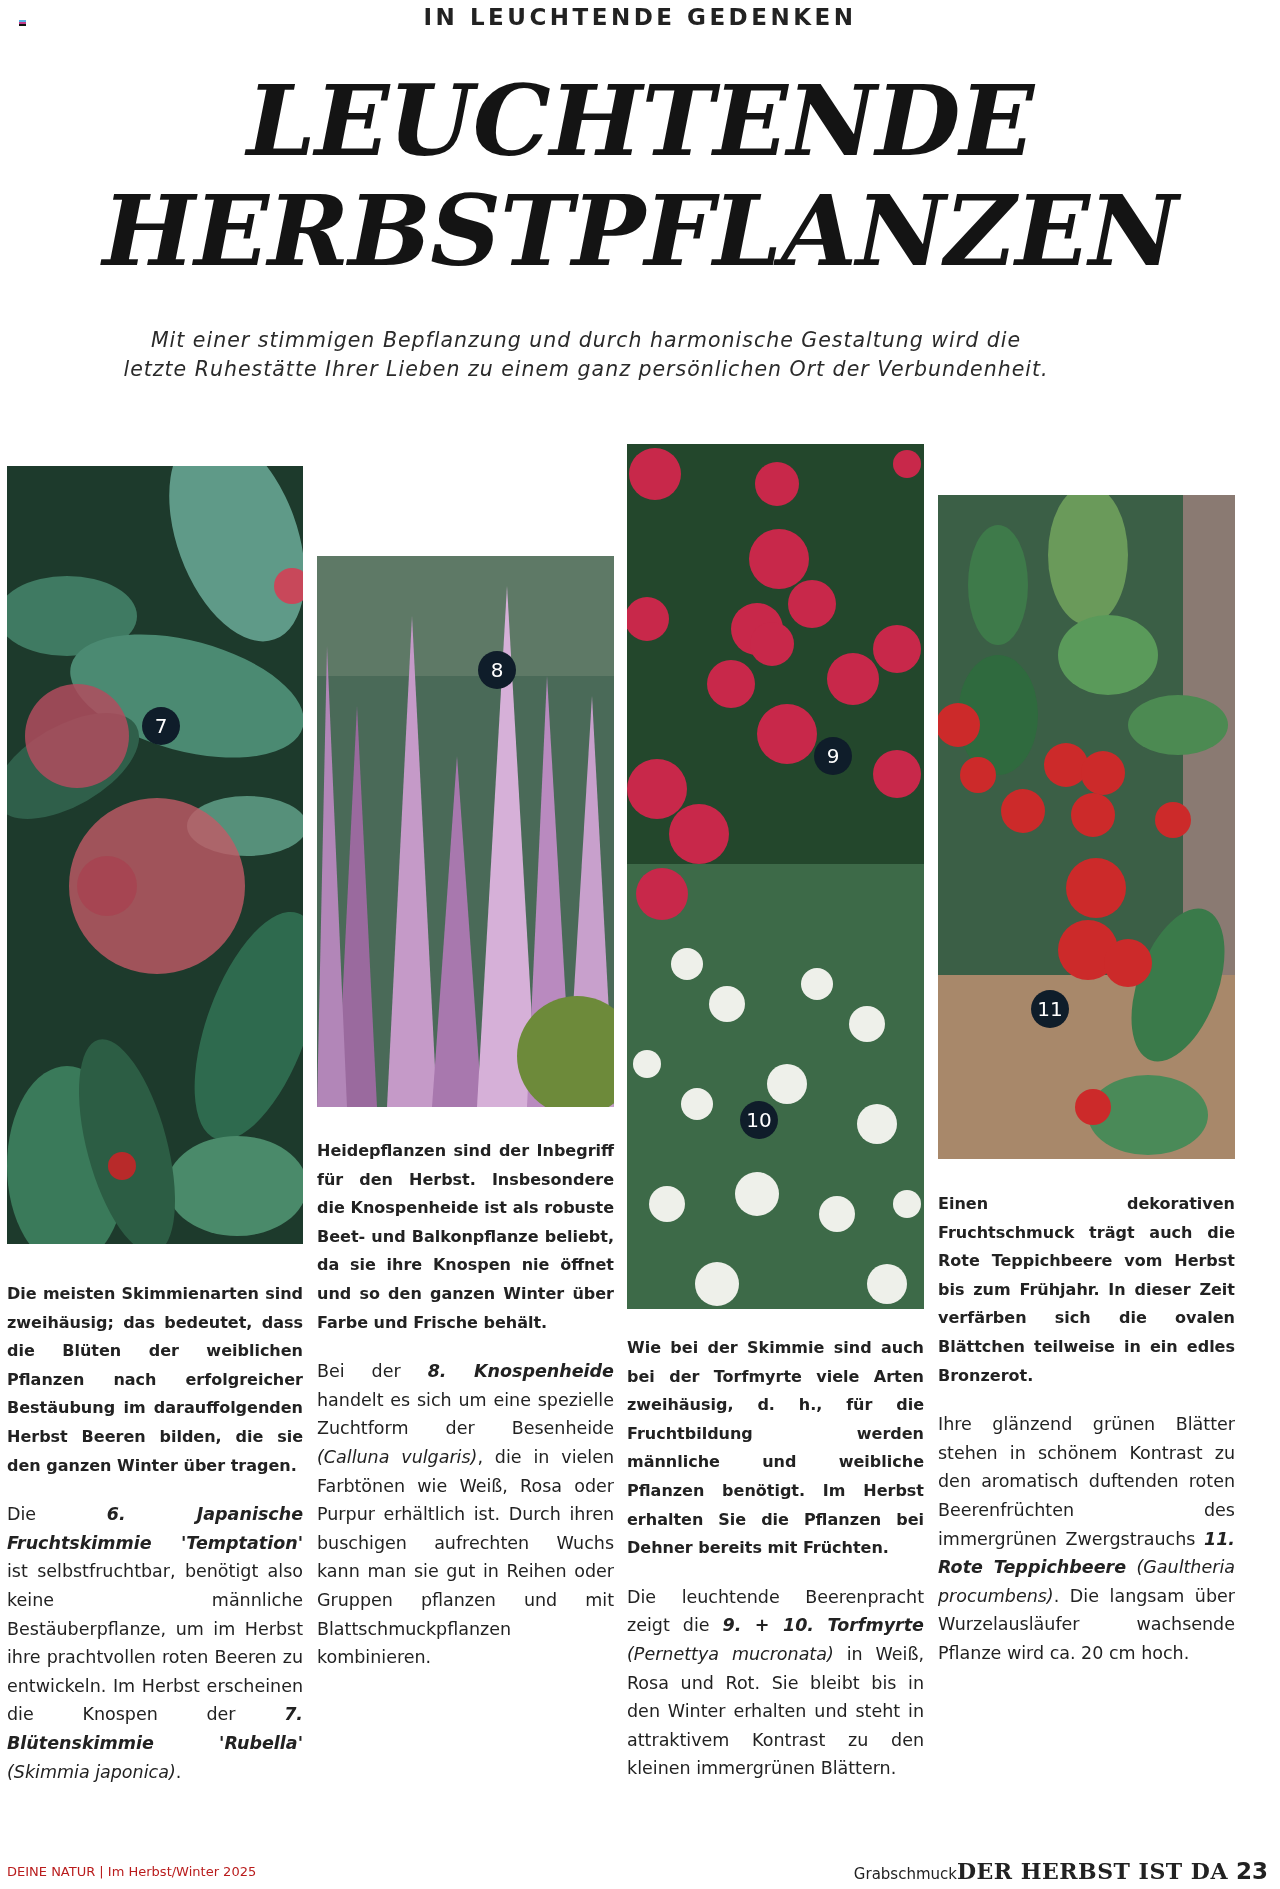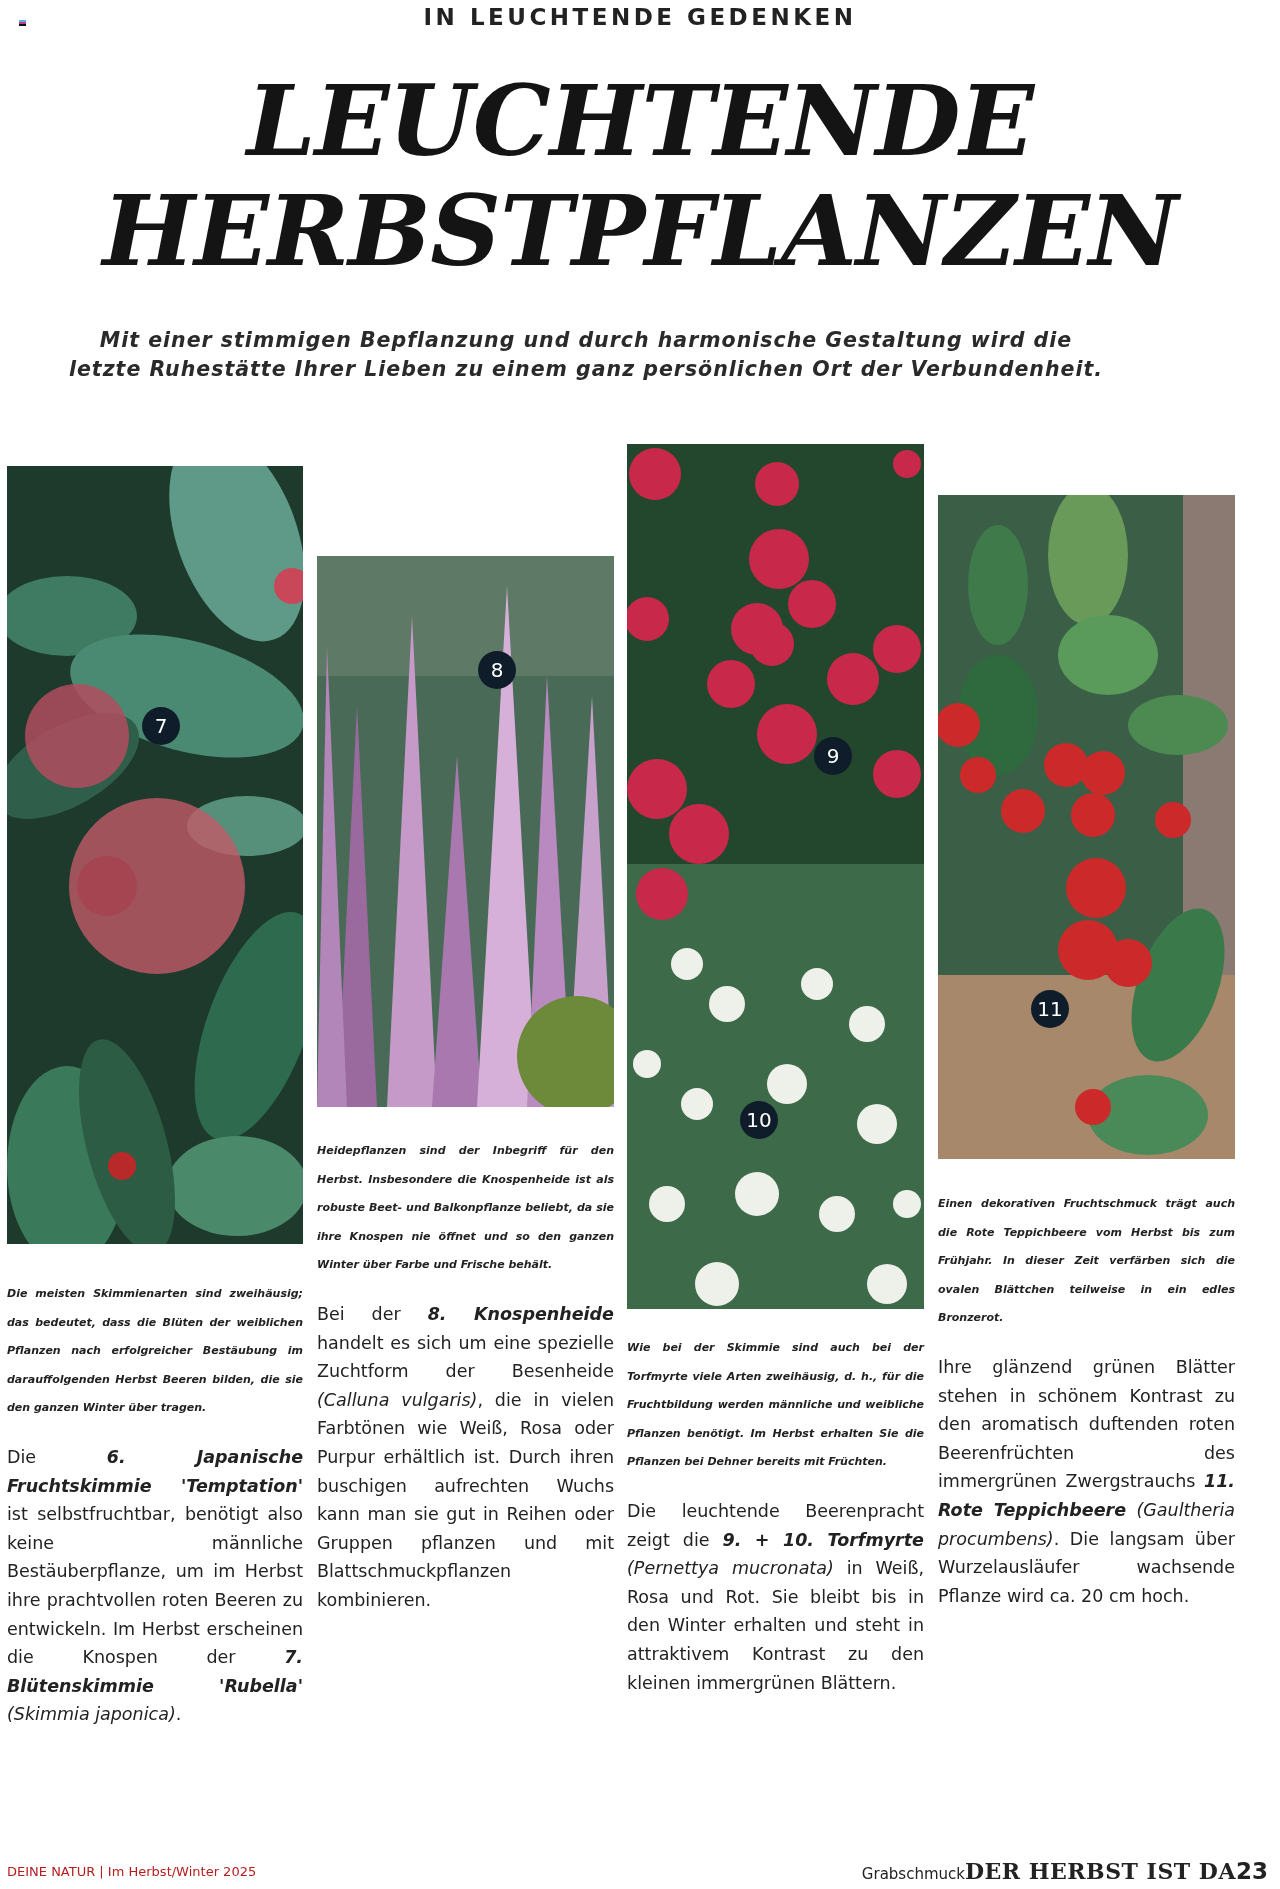--- a/index.html
+++ b/index.html
@@ -3,33 +3,33 @@
 <meta charset="utf-8">
 <style>
   html, body { margin: 0; padding: 0; background: #ffffff; }
   body { width: 1280px; height: 1889px; position: relative; overflow: hidden; font-family: "DejaVu Sans", sans-serif; color: #1e1e1e; }
   .crop-mark { position: absolute; left: 19px; top: 20px; width: 7px; height: 8px; }
   .crop-mark span { display: block; width: 7px; height: 2px; }
   .kicker { position: absolute; top: 4px; left: 0; width: 1280px; text-align: center; font-family: "DejaVu Sans", sans-serif; font-weight: bold; font-size: 23px; letter-spacing: 3.5px; color: #222; transform: scaleX(1.0); }
   .headline { position: absolute; left: 0; width: 1280px; text-align: center; font-family: "DejaVu Serif", serif; font-style: italic; font-weight: bold; color: #141414; letter-spacing: -1px; line-height: 1; }
   .headline.l1 { top: 72px; font-size: 98px; }
   .headline.l2 { top: 182px; font-size: 98px; }
-  .intro { position: absolute; top: 326px; left: 0; width: 1172px; text-align: center; font-family: "DejaVu Sans", sans-serif; font-style: italic; font-weight: bold; font-size: 20.5px; line-height: 29px; letter-spacing: 1px; color: #2a2a2a; }
+  .intro { position: absolute; top: 326px; left: 0; width: 1172px; text-align: center; font-family: "DejaVu Sans", sans-serif; font-style: italic; font-weight: normal; font-size: 20.5px; line-height: 29px; letter-spacing: 1px; color: #2a2a2a; }
   .photo { position: absolute; overflow: hidden; }
   .badge { position: absolute; width: 38px; height: 38px; border-radius: 50%; background: #0f1d2a; color: #fff; font-family: "DejaVu Sans", sans-serif; font-size: 20px; line-height: 38px; text-align: center; }
   .col { position: absolute; font-family: "DejaVu Sans", sans-serif; font-size: 17.5px; line-height: 28.6px; text-align: justify; color: #222; }
   .col p { margin: 0 0 20px 0; }
-  .col .lead { font-style: italic; font-weight: bold; font-size: 11px; }
+  .col .lead { font-weight: bold; font-size: 16px; }
   .col .body b { font-style: italic; }
   .col .body i { font-style: italic; font-weight: normal; }
   .footer-left { position: absolute; left: 7px; top: 1864px; font-family: "DejaVu Sans", sans-serif; font-size: 13px; color: #b91c1c; }
   .footer-right { position: absolute; right: 12px; top: 1858px; display: flex; align-items: baseline; color: #222; }
   .footer-right .sec { font-family: "DejaVu Sans", sans-serif; font-size: 15px; }
   .footer-right .ttl { font-family: "DejaVu Serif", serif; font-weight: bold; font-size: 22px; letter-spacing: 0.5px; }
-  .footer-right .pg { font-family: "DejaVu Sans", sans-serif; font-weight: bold; font-size: 23px; }
+  .footer-right .pg { font-family: "DejaVu Sans", sans-serif; font-weight: bold; font-size: 23px; margin-left: 8px; }
 </style>
 </head>
 <body>
 
 <div class="crop-mark">
   <span style="background:#5ab4e6"></span>
     <span style="background:#c23c8c"></span>
     <span style="background:#111"></span>
 </div>
 

